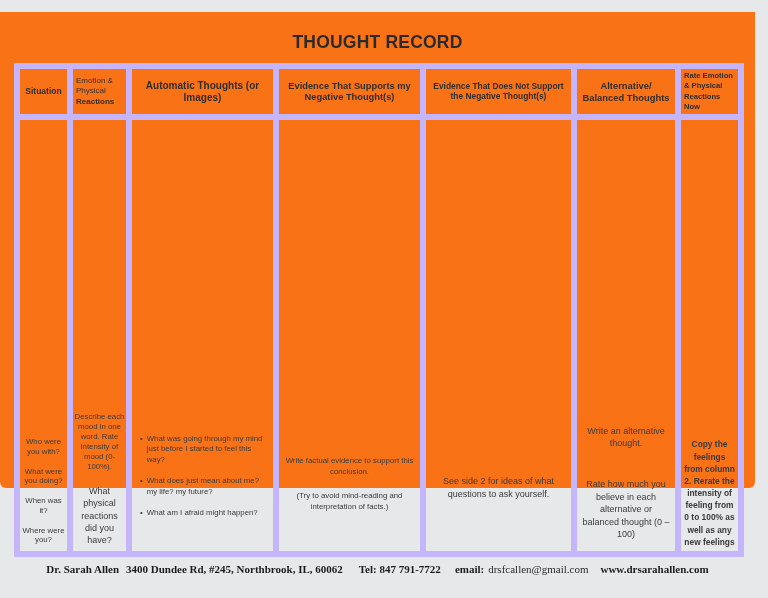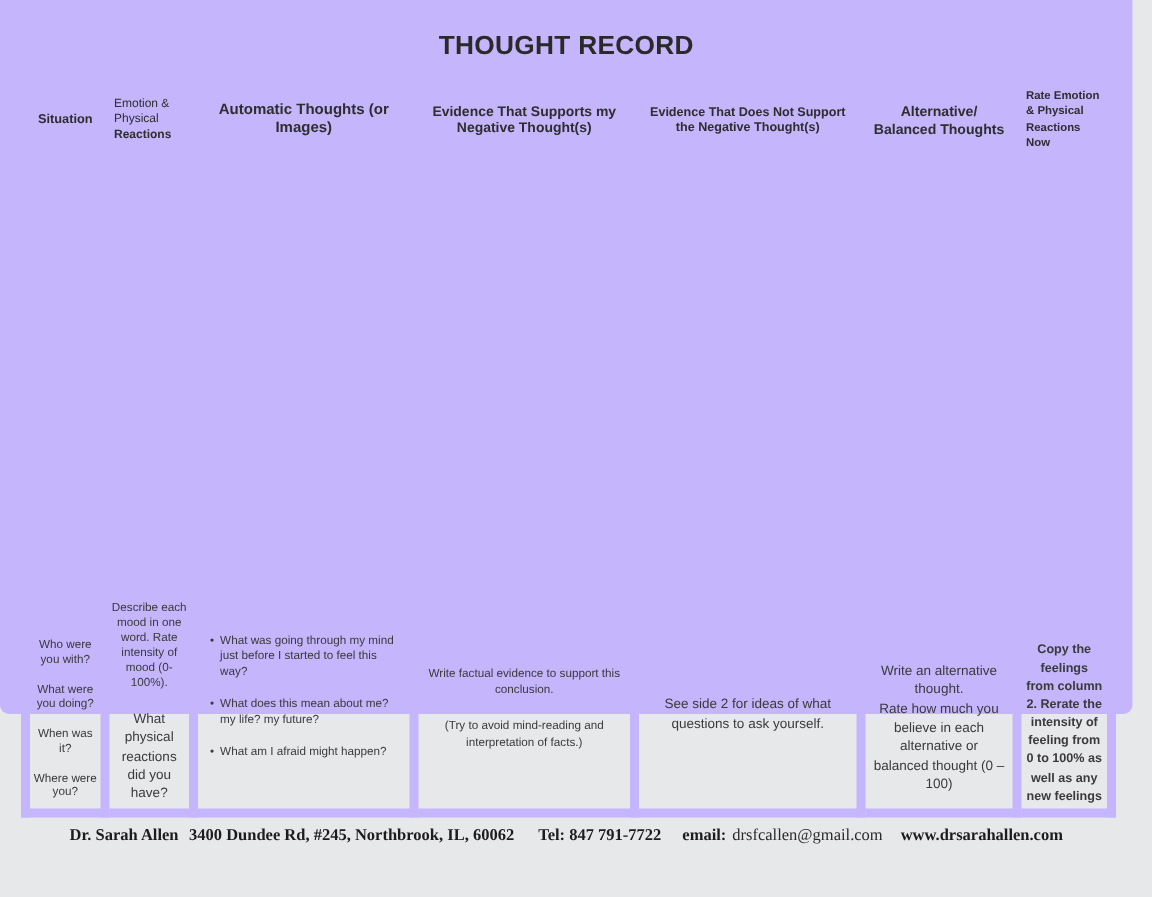--- a/index.html
+++ b/index.html
@@ -4,23 +4,23 @@
 <style>
   * { margin:0; padding:0; box-sizing:border-box; }
   html,body { width:768px; height:598px; }
   body {
     background:#e7e8ea;
     font-family:"Liberation Sans", sans-serif;
     position:relative;
     overflow:hidden;
   }
   .page {
-    position:absolute; left:0; top:0;
+    position:absolute; left:0; top:12px;
     width:755px; height:476px;
-    background:#c4b5fd;
+    background:#f97316;
     border-radius:0 0 6px 6px;
   }
   .doc-title {
     text-align:center;
     padding-top:20px;
     font-size:17.5px;
     font-weight:bold;
     letter-spacing:0.2px;
     color:#2a2a2a;
   }
@@ -57,21 +57,21 @@
   .b1 .para { margin-top:10px; }
   .b2 { font-size:7.8px; padding:0 1px 5px; line-height:1.3; }
   .b2 .para-big { font-size:9px; margin-top:13px; line-height:1.35; }
   .b3 { font-size:7.8px; text-align:left; padding:0 4px 32px 8px; }
   .b3 .bullet { display:flex; gap:4px; margin-top:11px; line-height:1.35; }
   .b3 .dot { flex:0 0 auto; }
   .b4 { font-size:7.8px; padding:0 5px 38px; line-height:1.4; }
   .b4 .para + .para { margin-top:13px; }
   .b5 { font-size:9px; padding:12px 8px 50px; line-height:1.45; }
   .b6 { font-size:9px; padding:0 5px 10px; line-height:1.4; }
-  .b6 .para + .para { margin-top:0; }
+  .b6 .para + .para { margin-top:28px; }
   .b7 { font-size:8.4px; padding:0 3px 3px; line-height:1.45;font-weight:bold; }
 
   .doc-footer {
     position:absolute; top:551px; left:0; width:755px;
     text-align:center;
     font-family:"Liberation Serif", serif;
     font-size:11px;
     font-weight:bold;
     color:#1c1c1c;
     white-space:nowrap;
@@ -125,21 +125,21 @@
           <div class="para">Describe each mood in one word. Rate intensity of mood (0-100%).</div>
           <div class="para-big">What physical reactions did you have?</div>
         </td>
         <td class="b3">
           <div class="bullet">
             <span class="dot">•</span>
             <span>What was going through my mind just before I started to feel this way?</span>
           </div>
           <div class="bullet">
             <span class="dot">•</span>
-            <span>What does this mean about me? my life? my future?</span>
+            <span>What does just mean about me? my life? my future?</span>
           </div>
           <div class="bullet">
             <span class="dot">•</span>
             <span>What am I afraid might happen?</span>
           </div>
         </td>
         <td class="b4">
           <div class="para">Write factual evidence to support this conclusion.</div>
           <div class="para">(Try to avoid mind-reading and interpretation of facts.)</div>
         </td>

